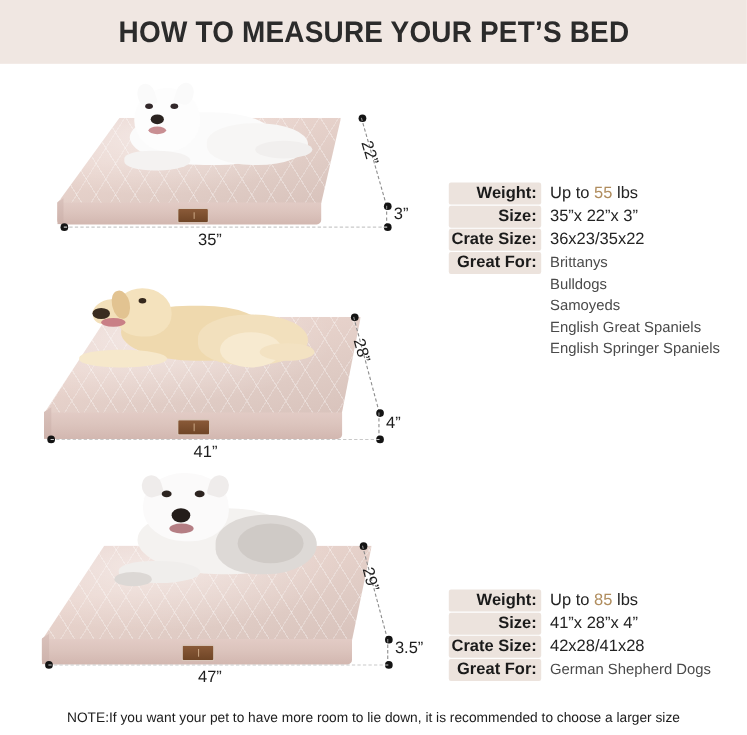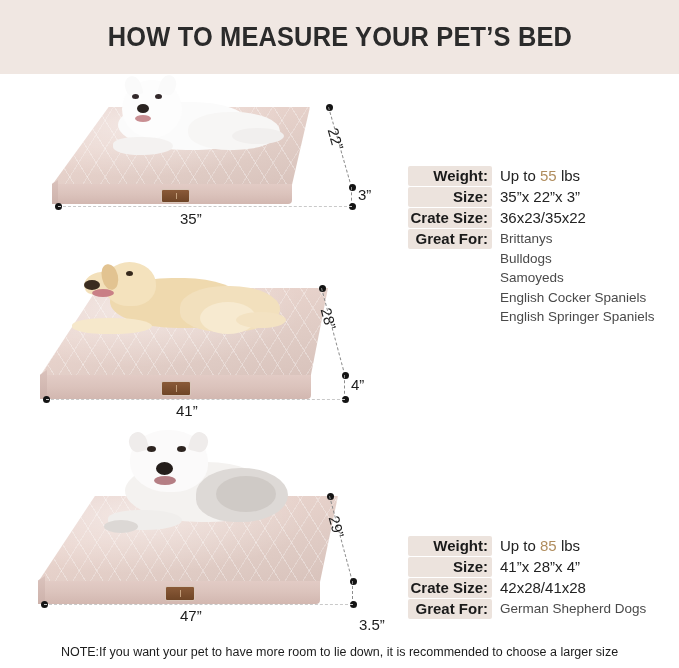--- a/index.html
+++ b/index.html
@@ -5,21 +5,21 @@
   html,body{margin:0;padding:0;}
   body{
     width:679px;height:668px;
     background:#ffffff;
     font-family:"Liberation Sans","DejaVu Sans",sans-serif;
     overflow:hidden;
     position:relative;
   }
   
   .header{
-    position:absolute;left:0;top:0;width:679px;height:74px;
+    position:absolute;left:0;top:0;width:679px;height:58px;
     background:#f0e7e2;
     display:flex;align-items:center;justify-content:center;
   }
   .header-title{
     font-family:"Liberation Sans Narrow","Liberation Sans",sans-serif;
     font-weight:bold;
     font-size:27px;
     letter-spacing:0.2px;
     color:#2b2b2b;
     transform:scaleX(0.94);
@@ -193,21 +193,21 @@
     <div class="spec-line">
       <div class="chip">Crate Size:</div>
       <div class="val">36x23/35x22</div>
     </div>
     <div class="spec-line">
       <div class="chip">Great For:</div>
       <div class="breeds">
         <div class="breed">Brittanys</div>
         <div class="breed">Bulldogs</div>
         <div class="breed">Samoyeds</div>
-        <div class="breed">English Cocker Spaniels</div>
+        <div class="breed">English Great Spaniels</div>
         <div class="breed">English Springer Spaniels</div>
       </div>
     </div>
   </div>
 </div>
 
 <div class="row" id="row-1">
 
   <div class="illus">
     <div class="bed" style="left:40px;top:48px;width:288px;height:88px;">
@@ -300,21 +300,21 @@
       <div class="blob" style="left:104px;top:100px;width:34px;height:13px;background:#dcd8d5;border-radius:50%;"></div>
     </div>
 
     <div class="dim-dot" style="left:330px;top:76px;"></div>
     <div class="dim-line" style="left:330px;top:76px;width:88px;transform:rotate(75deg);"></div>
     <div class="dim-dot" style="left:353px;top:161px;"></div>
     <div class="dim-label" style="left:342px;top:94px;transform:rotate(75deg);transform-origin:0 0;">29”</div>
 
     <div class="dim-line" style="left:353px;top:161px;width:23px;transform:rotate(90deg);"></div>
     <div class="dim-dot" style="left:353px;top:184px;"></div>
-    <div class="dim-label" style="left:359px;top:161px;margin-top:35px;">3.5”</div>
+    <div class="dim-label" style="left:359px;top:161px;">3.5”</div>
 
     <div class="dim-dot" style="left:44px;top:184px;"></div>
     <div class="dim-line light" style="left:44px;top:184px;width:309px;"></div>
     <div class="dim-label" style="left:180px;top:187px;">47”</div>
   </div>
 
 </div>
 
 <div class="note">NOTE:If you want your pet to have more room to lie down, it is recommended to choose a larger size</div>
 

